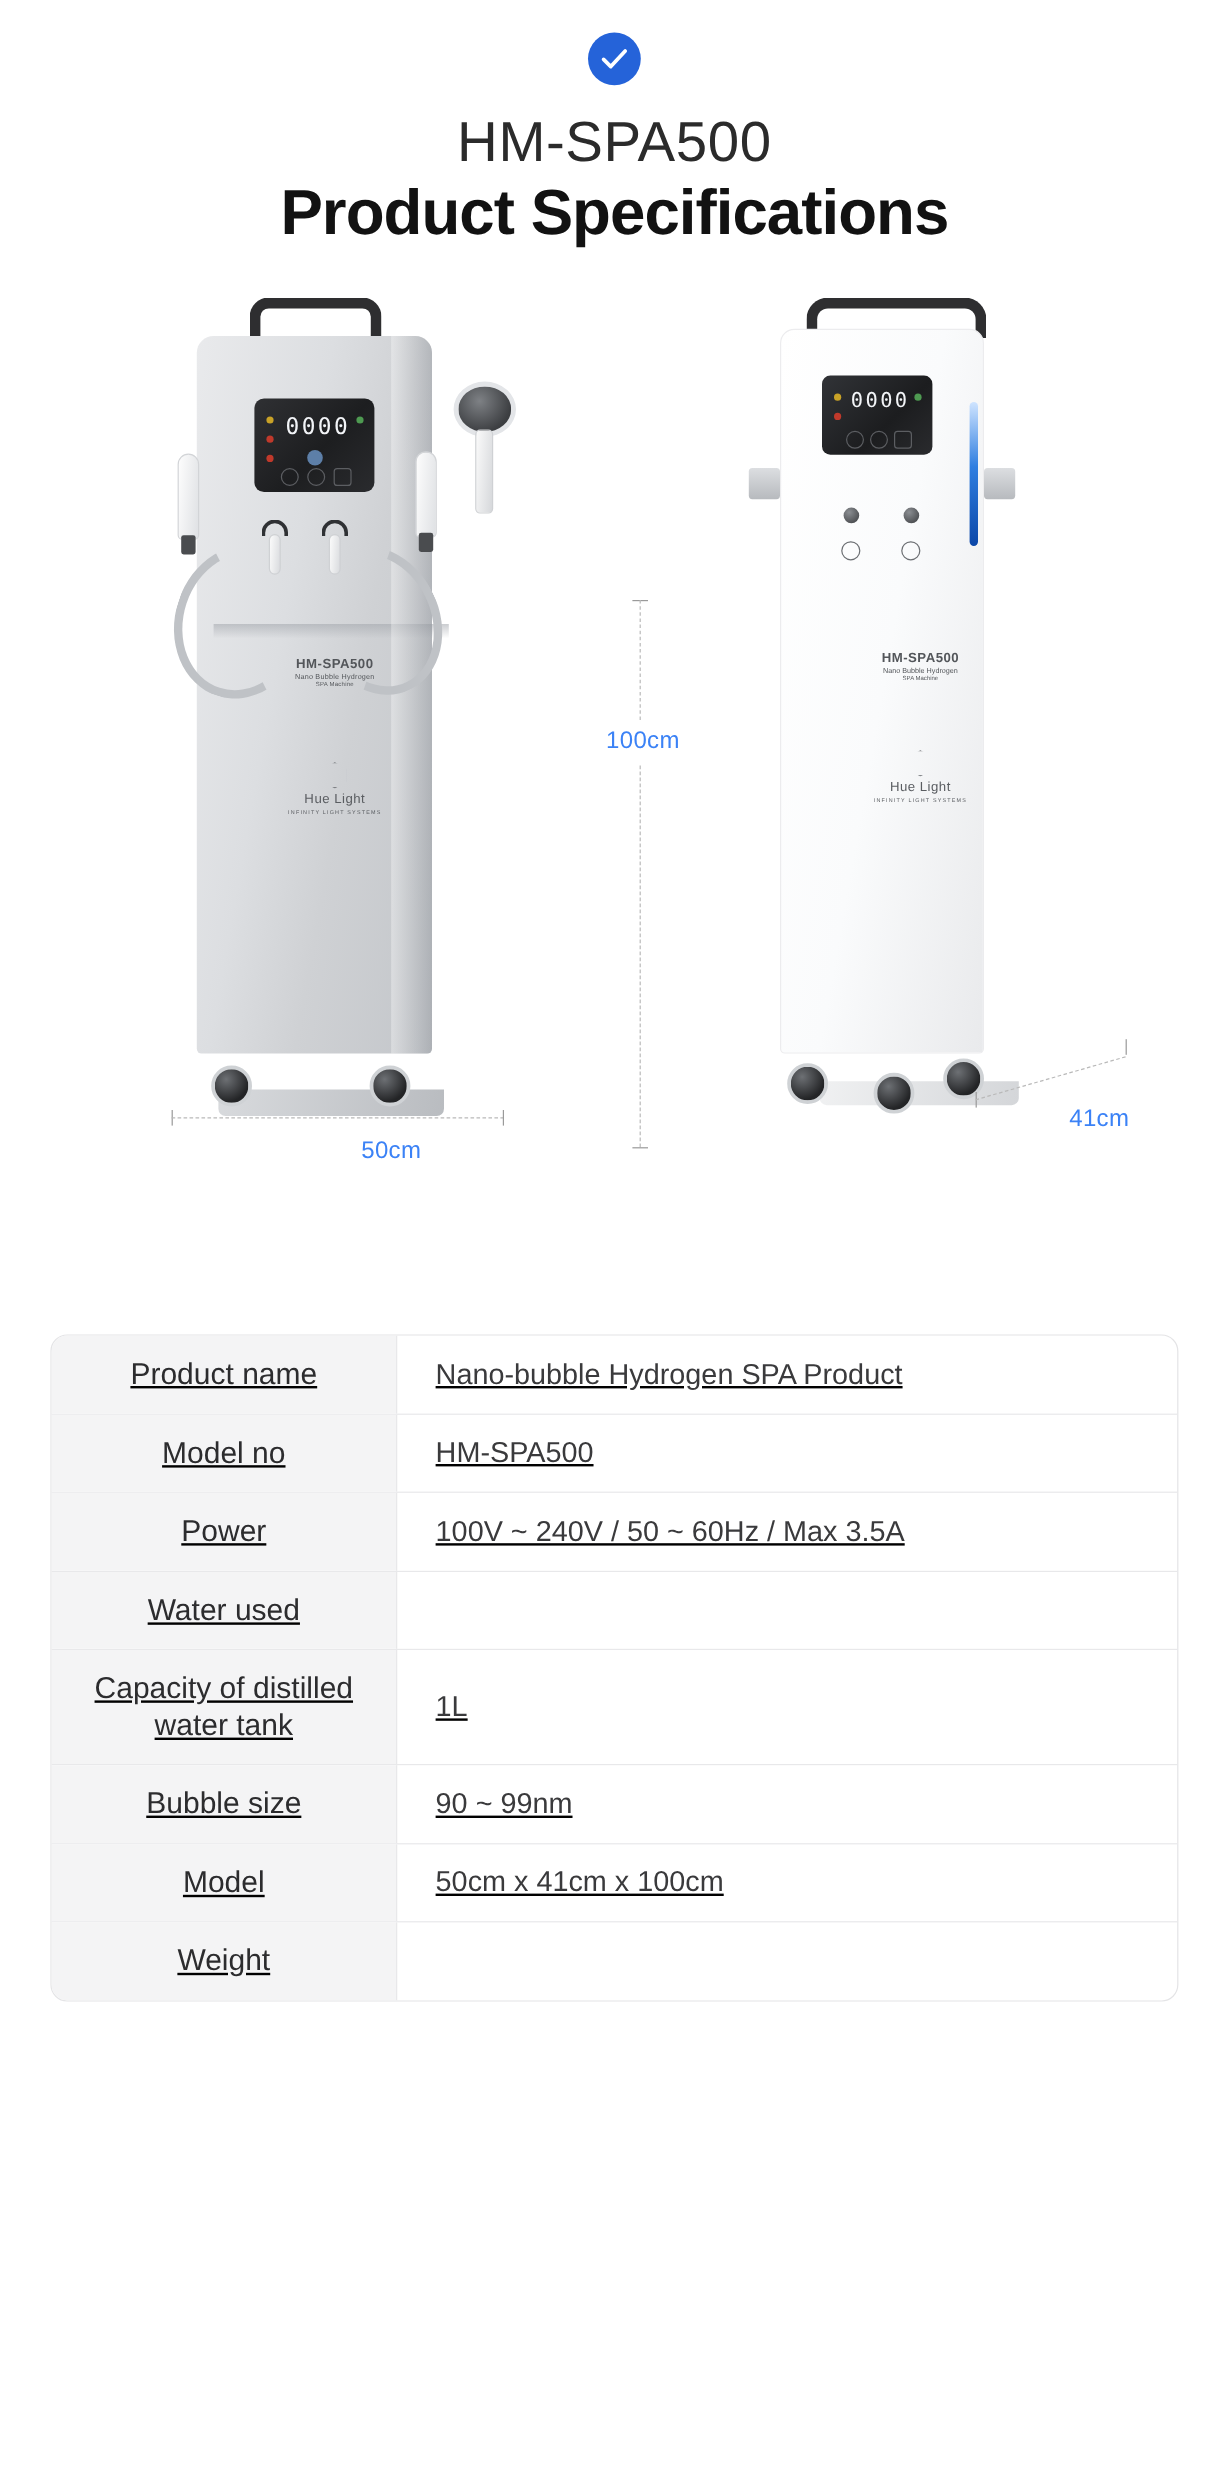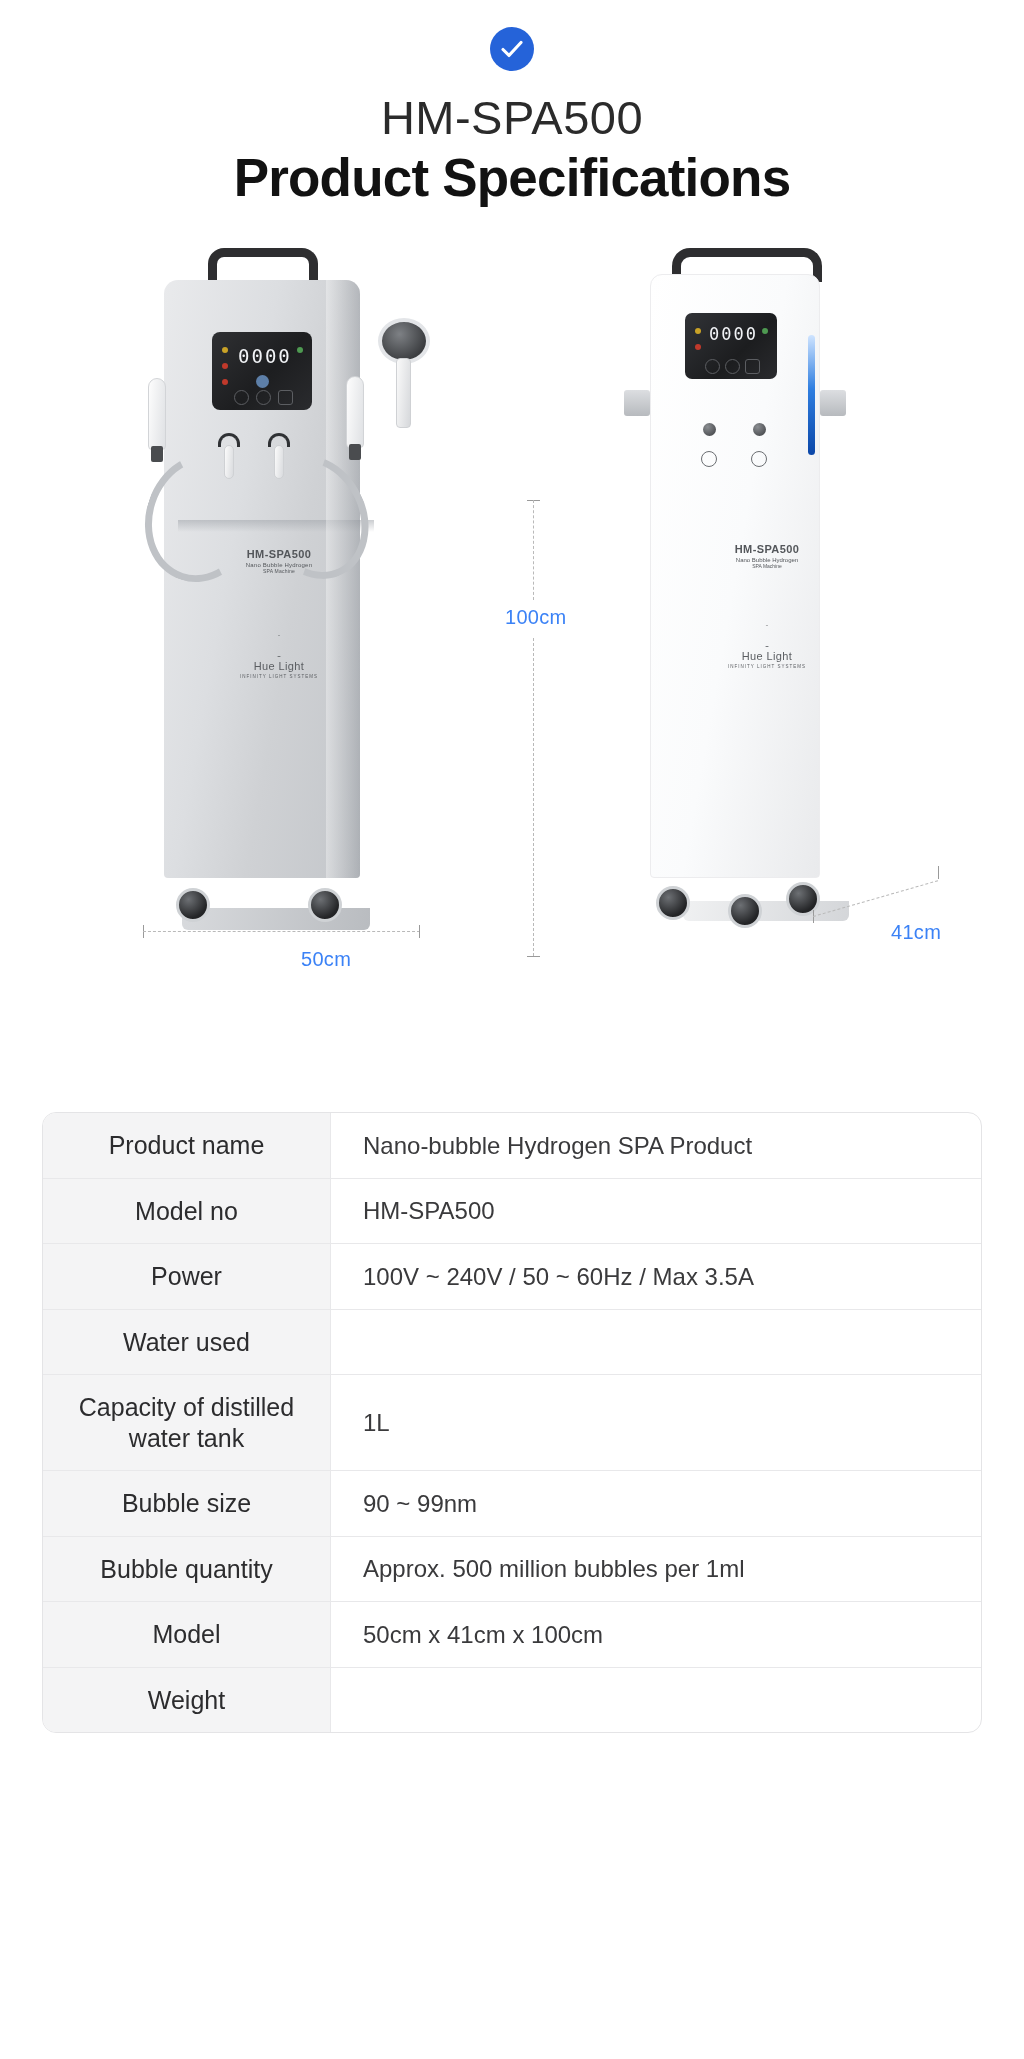--- a/index.html
+++ b/index.html
@@ -231,20 +231,21 @@
 
   
   .table-wrap {
     position: absolute;
     left: 42px; top: 1112px;
     width: 940px;
     border: 1px solid #e4e4e6;
     border-radius: 14px;
     overflow: hidden;
     background: #fff;
+    text-decoration: underline;
   }
   .row { display: flex; border-bottom: 1px solid #e8e8ea; }
   .row:last-child { border-bottom: none; }
   .cell-k {
     width: 288px;
     background: #f4f4f5;
     display: flex; align-items: center; justify-content: center;
     text-align: center;
     padding: 17px 14px;
     font-size: 25px;
@@ -415,24 +416,20 @@
   </div>
   <div class="row">
     <div class="cell-k">Capacity of distilled water tank</div>
     <div class="cell-v">1L</div>
   </div>
   <div class="row">
     <div class="cell-k">Bubble size</div>
     <div class="cell-v">90 ~ 99nm</div>
   </div>
   <div class="row">
-    <div class="cell-k">Bubble quantity</div>
-    <div class="cell-v">Approx. 500 million bubbles per 1ml</div>
-  </div>
-  <div class="row">
     <div class="cell-k">Model</div>
     <div class="cell-v">50cm x 41cm x 100cm</div>
   </div>
   <div class="row">
     <div class="cell-k">Weight</div>
   </div>
 
 </div>
 
 </body></html>

